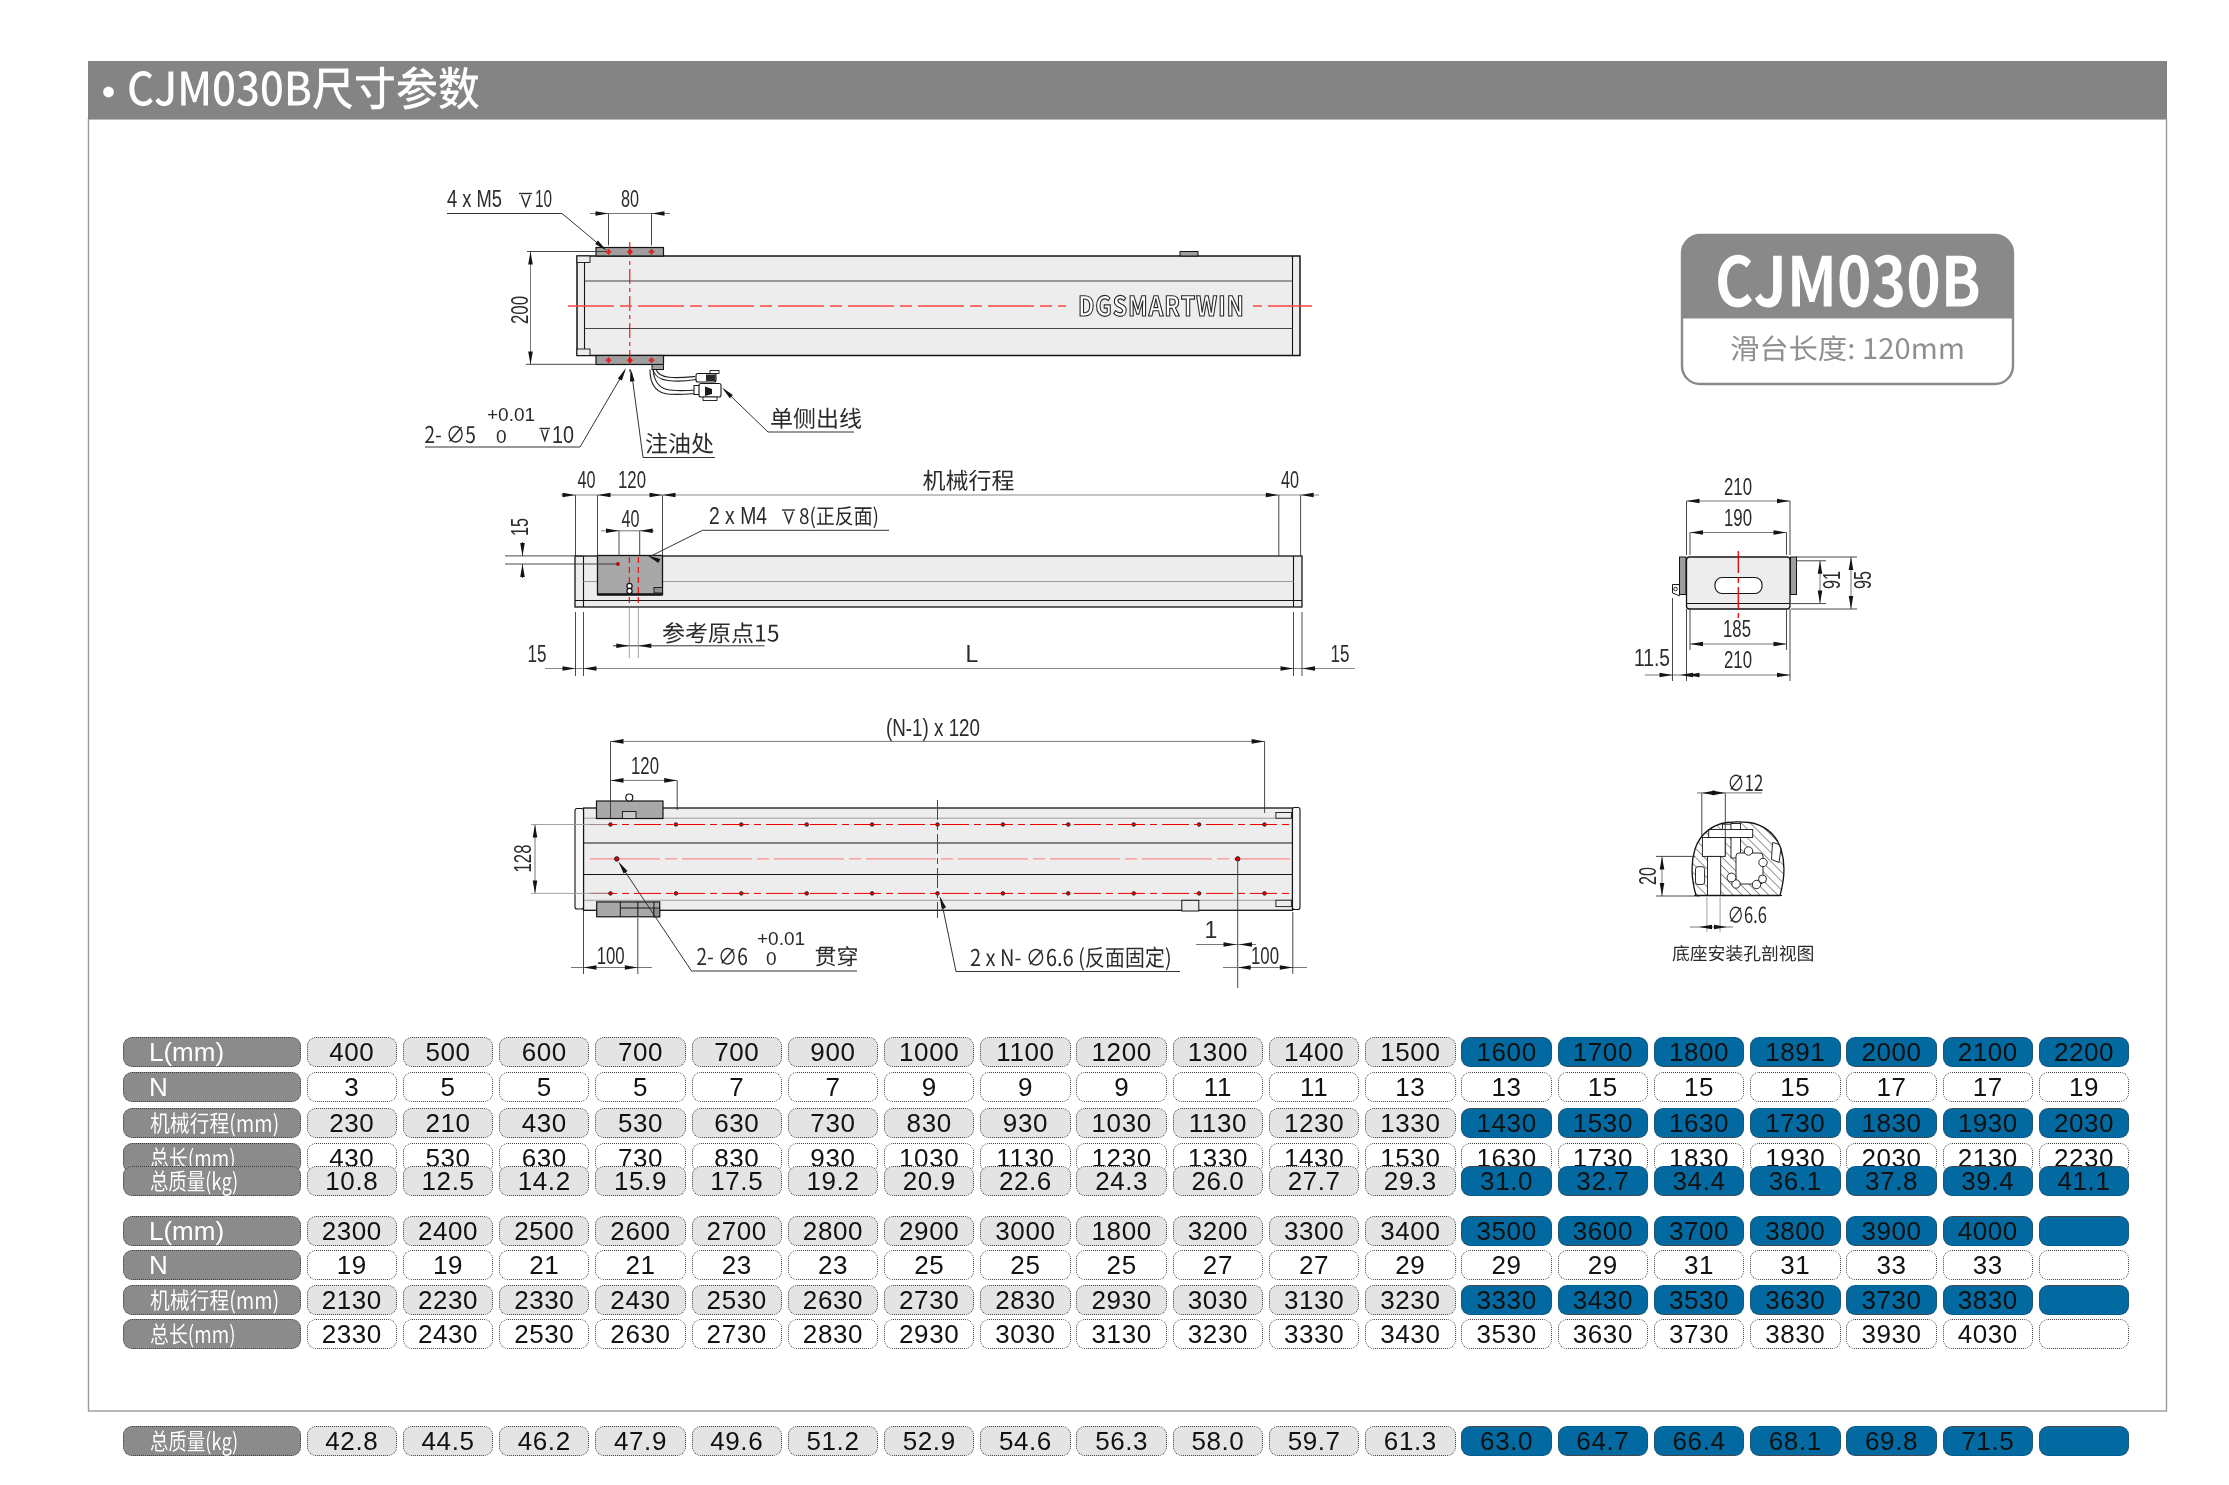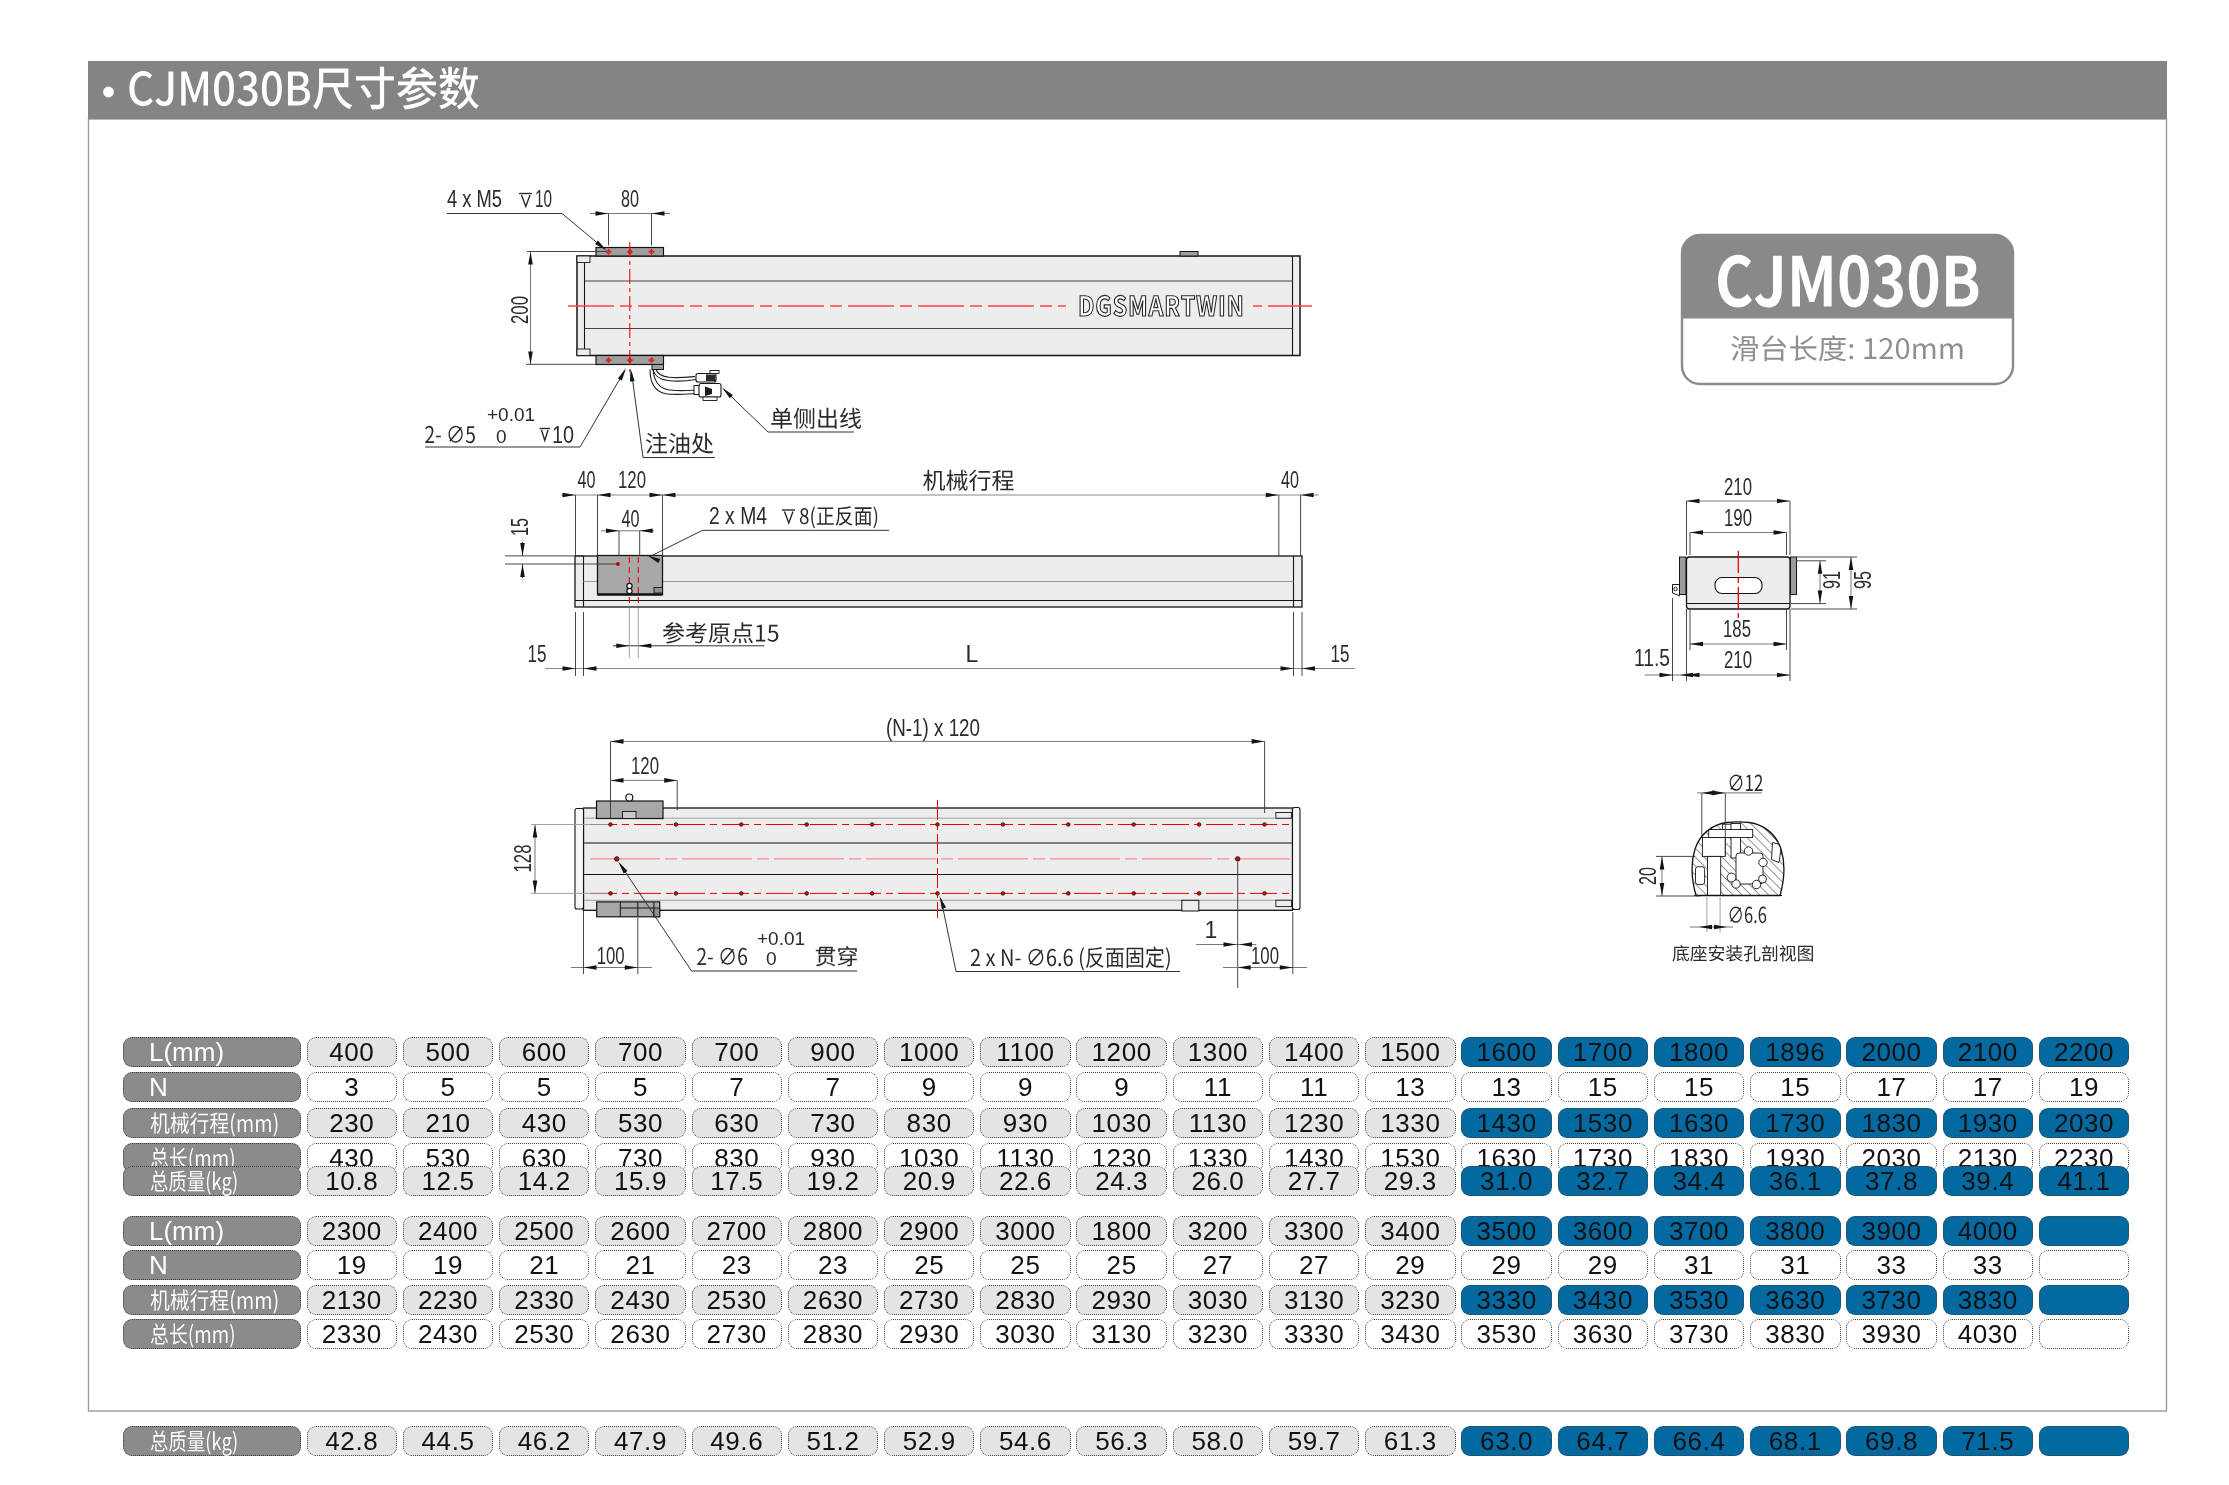--- a/index.html
+++ b/index.html
@@ -401,21 +401,21 @@
     <div class="dc gray">900</div>
     <div class="dc gray">1000</div>
     <div class="dc gray">1100</div>
     <div class="dc gray">1200</div>
     <div class="dc gray">1300</div>
     <div class="dc gray">1400</div>
     <div class="dc gray">1500</div>
     <div class="dc blue">1600</div>
     <div class="dc blue">1700</div>
     <div class="dc blue">1800</div>
-    <div class="dc blue">1896</div>
+    <div class="dc blue">1891</div>
     <div class="dc blue">2000</div>
     <div class="dc blue">2100</div>
     <div class="dc blue">2200</div>
   </div>
 <div class="trow" style="top:1072.3px">
     <div class="hc">
       <span class="ht">N</span>
     </div>
     <div class="dc white">3</div>
     <div class="dc white">5</div>

